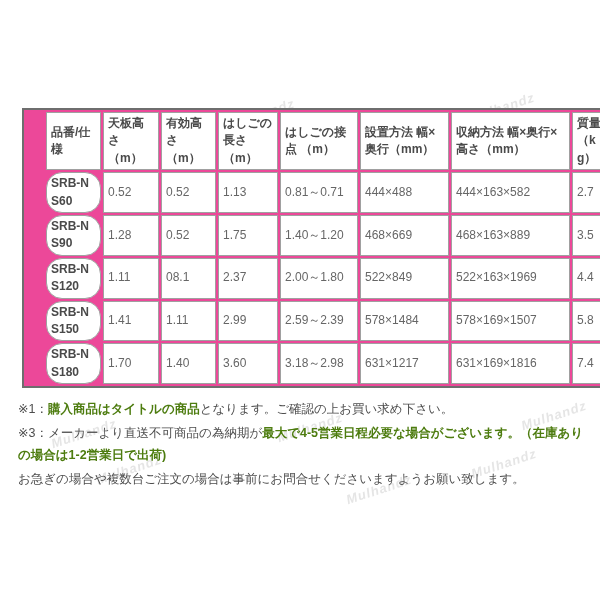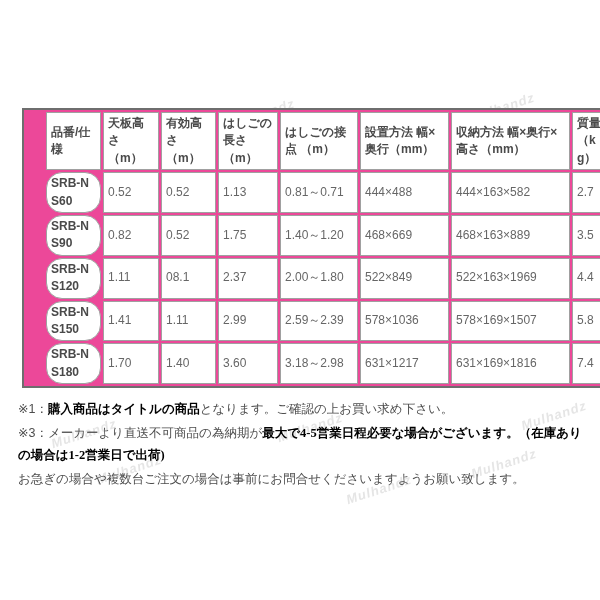--- a/index.html
+++ b/index.html
@@ -72,21 +72,21 @@
   .notes {
     position: absolute;
     left: 18px;
     top: 398px;
     width: 566px;
     font-size: 12.5px;
     line-height: 22px;
     color: #4d4d4d;
   }
   .notes p { margin: 0 0 2px 0; }
-  .note-red { color: #000000; font-weight: bold; font-family: Liberation Serif, serif; }
+  .note-red { color: #4d7c0f; font-weight: bold; }
 </style>
 </head>
 <body>
 
 <div class="page">
 
   <div class="watermark-layer">
     <span class="wm" style="left:228px; top:106px;">Mulhandz</span>
     <span class="wm" style="left:468px; top:100px;">Mulhandz</span>
     <span class="wm" style="left:78px;  top:202px;">Mulhandz</span>
@@ -135,21 +135,21 @@
         <td>0.52</td>
         <td>0.52</td>
         <td>1.13</td>
         <td>0.81～0.71</td>
         <td>444×488</td>
         <td>444×163×582</td>
         <td>2.7</td>
       </tr>
       <tr>
         <td class="code-cell">SRB-NS90</td>
-        <td>0.82</td>
+        <td>1.28</td>
         <td>0.52</td>
         <td>1.75</td>
         <td>1.40～1.20</td>
         <td>468×669</td>
         <td>468×163×889</td>
         <td>3.5</td>
       </tr>
       <tr>
         <td class="code-cell">SRB-NS120</td>
         <td>1.11</td>
@@ -159,21 +159,21 @@
         <td>522×849</td>
         <td>522×163×1969</td>
         <td>4.4</td>
       </tr>
       <tr>
         <td class="code-cell">SRB-NS150</td>
         <td>1.41</td>
         <td>1.11</td>
         <td>2.99</td>
         <td>2.59～2.39</td>
-        <td>578×1036</td>
+        <td>578×1484</td>
         <td>578×169×1507</td>
         <td>5.8</td>
       </tr>
       <tr>
         <td class="code-cell">SRB-NS180</td>
         <td>1.70</td>
         <td>1.40</td>
         <td>3.60</td>
         <td>3.18～2.98</td>
         <td>631×1217</td>

